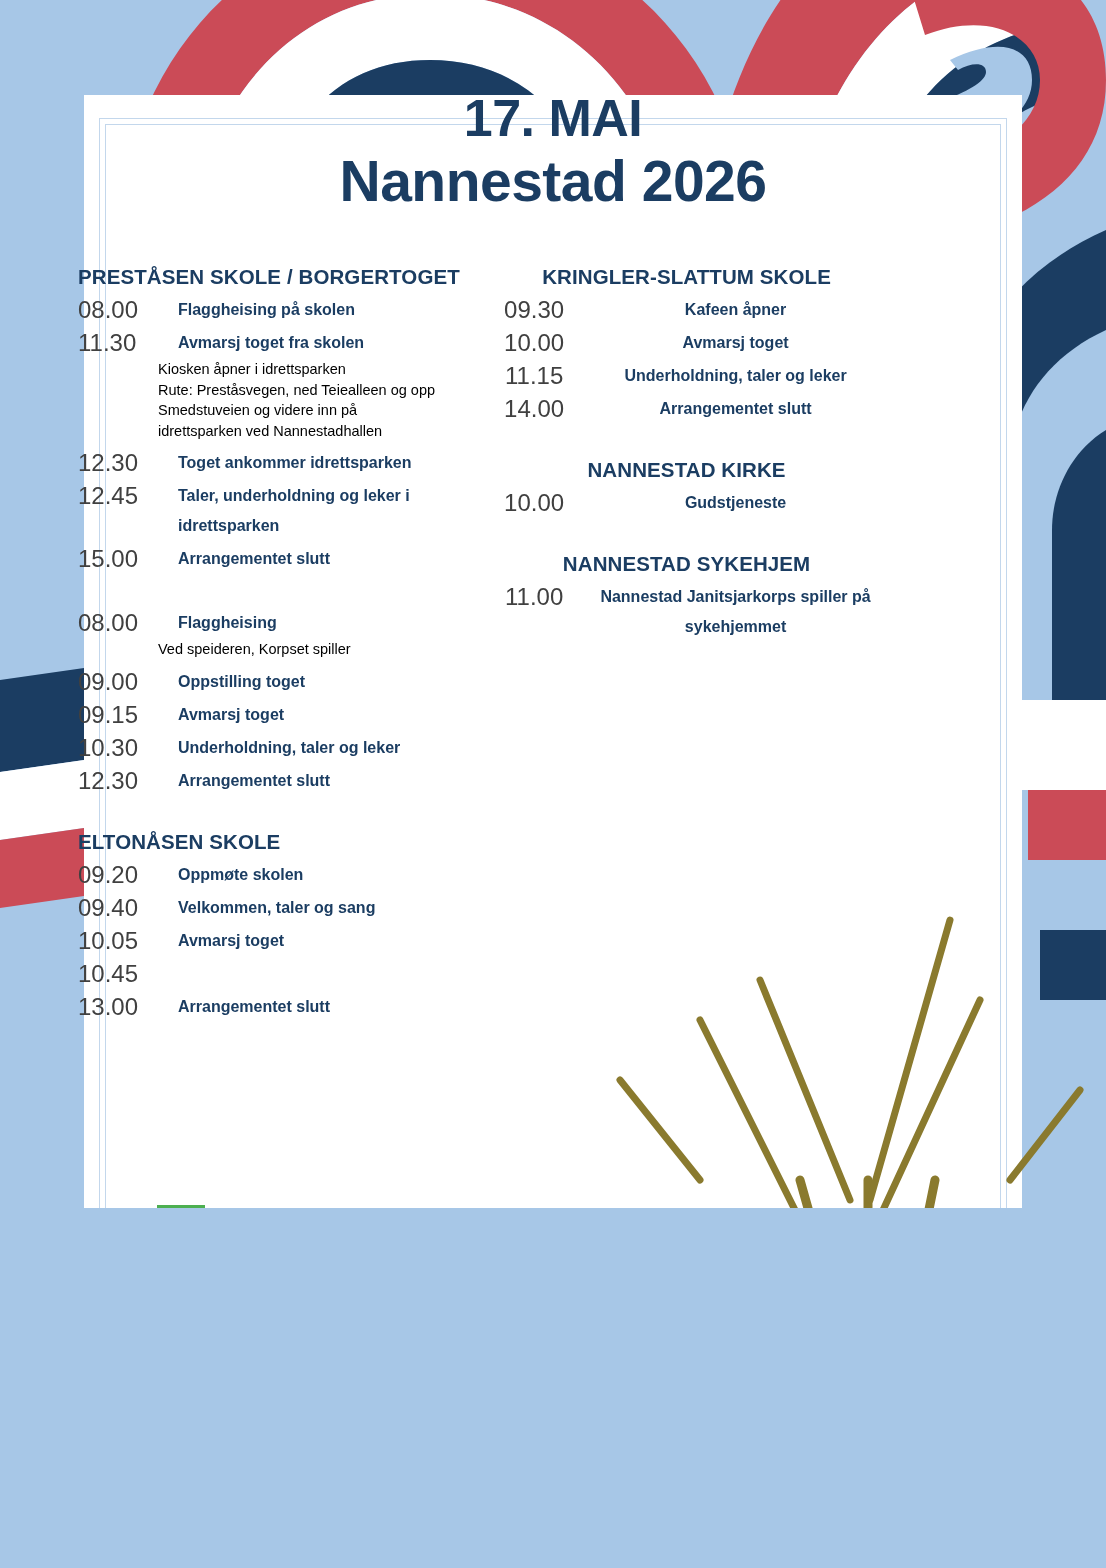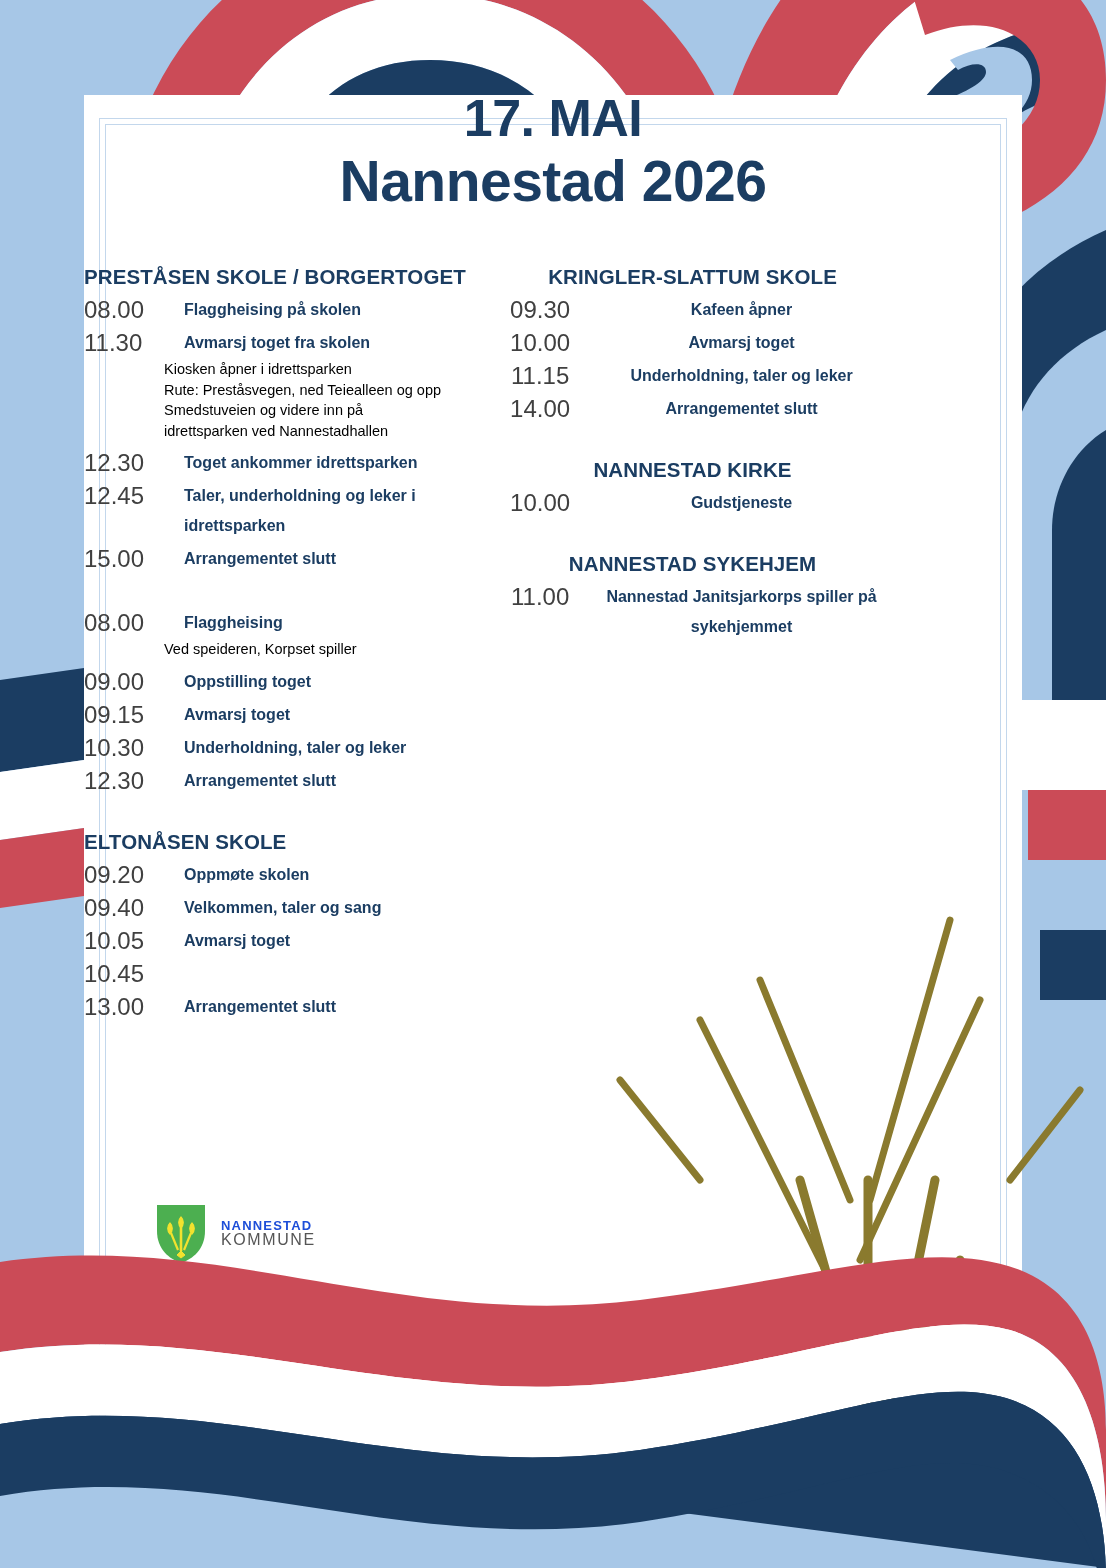--- a/index.html
+++ b/index.html
@@ -2,21 +2,21 @@
 <html><head>
 <meta charset="utf-8">
 <style>
   html,body{margin:0;padding:0;}
   body{
     width:1106px;height:1568px;
     background:#a7c7e7;
     font-family:"Liberation Sans", sans-serif;
     overflow:hidden;position:relative;
   }
-  #poster{position:absolute;inset:0;width:1106px;height:1568px;overflow:hidden;}
+  #poster{position:absolute;inset:0;width:1106px;height:1208px;overflow:hidden;}
 
   .layer{position:absolute;top:0;left:0;width:1106px;height:1568px;}
 
   
   #card{
     position:absolute;left:84px;top:95px;width:938px;height:1372px;
     background:#ffffff;
     z-index:3;
   }
   #card-border-outer{
@@ -33,21 +33,21 @@
     position:absolute;left:0;right:0;top:88px;text-align:center;z-index:6;
     color:#1b3d62;
     font-weight:700;
     letter-spacing:-0.5px;
   }
   #title-line1{font-size:52px;line-height:60px;}
   #title-line2{font-size:57px;line-height:66px;}
 
   
   #columns{
-    position:absolute;left:84px;top:265px;width:800px;z-index:6;
+    position:absolute;left:78px;top:265px;width:800px;z-index:6;
     display:flex;gap:16px;
   }
   .col{width:440px;}
   .col.right{width:420px;padding-left:0;text-align:center;}
 
   .section{margin-bottom:34px;}
   .section-title{
     color:#1b3d62;font-weight:700;font-size:20.5px;letter-spacing:0.1px;
     margin-bottom:6px;
   }

